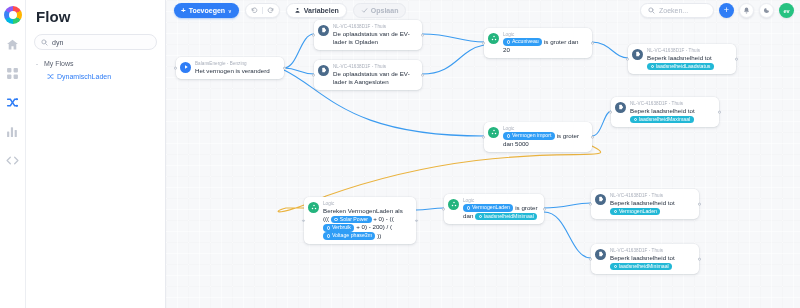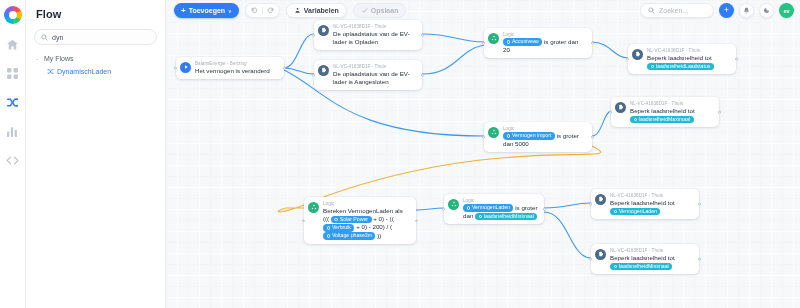--- a/index.html
+++ b/index.html
@@ -32,21 +32,21 @@
     color: #c3c8d2; cursor: pointer;
   }
   .rail-item.active { color: #2f7df6; }
   .rail-item svg { width: 13px; height: 13px; display: block; }
 
   
   .panel {
     width: 140px; flex: 0 0 140px; height: 308px; background: #fff;
     border-right: 1px solid #e8eaef; padding: 7px 8px 0 8px;
   }
-  .panel-title { font-size: 11px; font-weight: 700; color: #1f2733; margin: 1px 0 9px 2px; letter-spacing: .1px; }
+  .panel-title { font-size: 15px; font-weight: 700; color: #1f2733; margin: 1px 0 9px 2px; letter-spacing: .1px; }
   .search-box {
     display: flex; align-items: center; gap: 4px;
     height: 16px; border: 1px solid #e6e8ee; border-radius: 8px;
     background: #fdfdfe; padding: 0 6px; margin-bottom: 10px;
   }
   .search-box svg { width: 7px; height: 7px; color: #aab0bd; flex: 0 0 auto; }
   .search-val { font-size: 7px; color: #4a5262; }
   .tree-row { display: flex; align-items: center; gap: 3px; font-size: 7px; color: #5a6170; margin-bottom: 6px; padding-left: 2px; }
   .tree-caret { width: 5px; font-size: 6px; color: #9aa1ae; line-height: 1; }
   .tree-child { display: flex; align-items: center; gap: 3px; font-size: 7px; color: #2f7df6; padding-left: 13px; }

